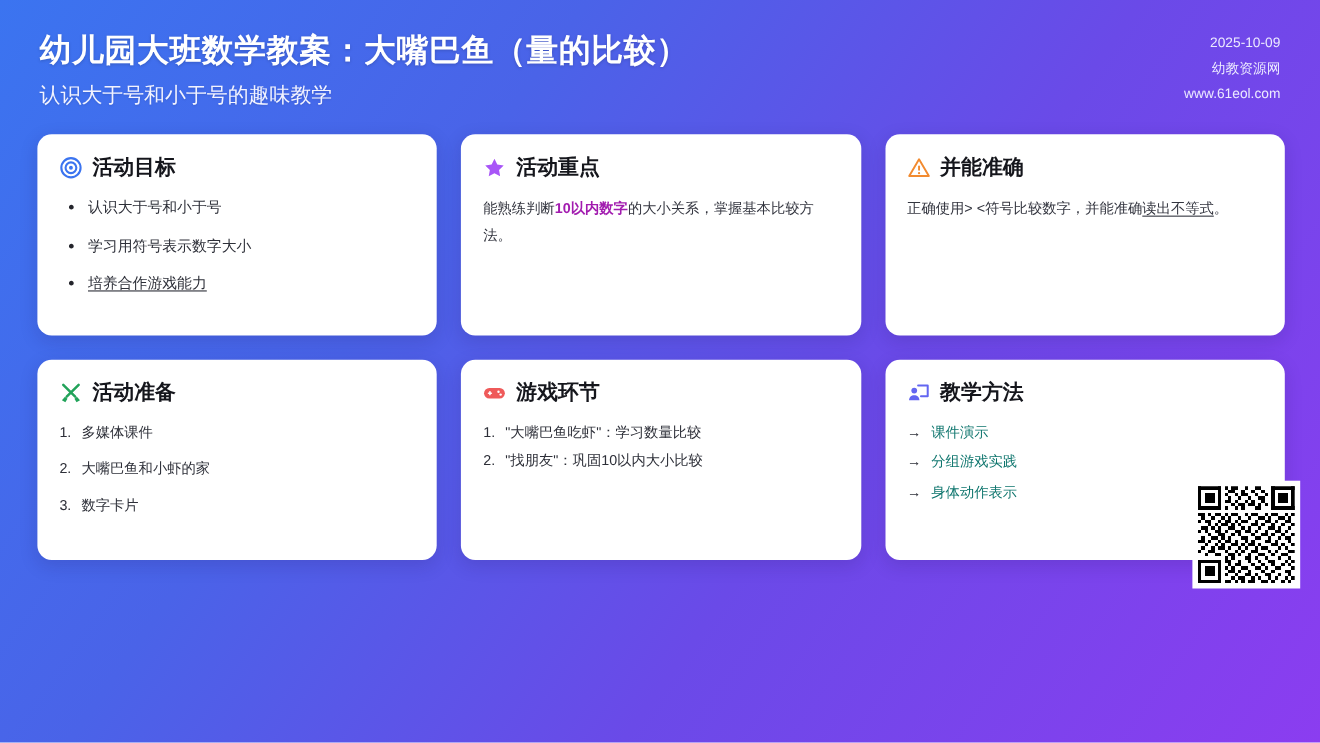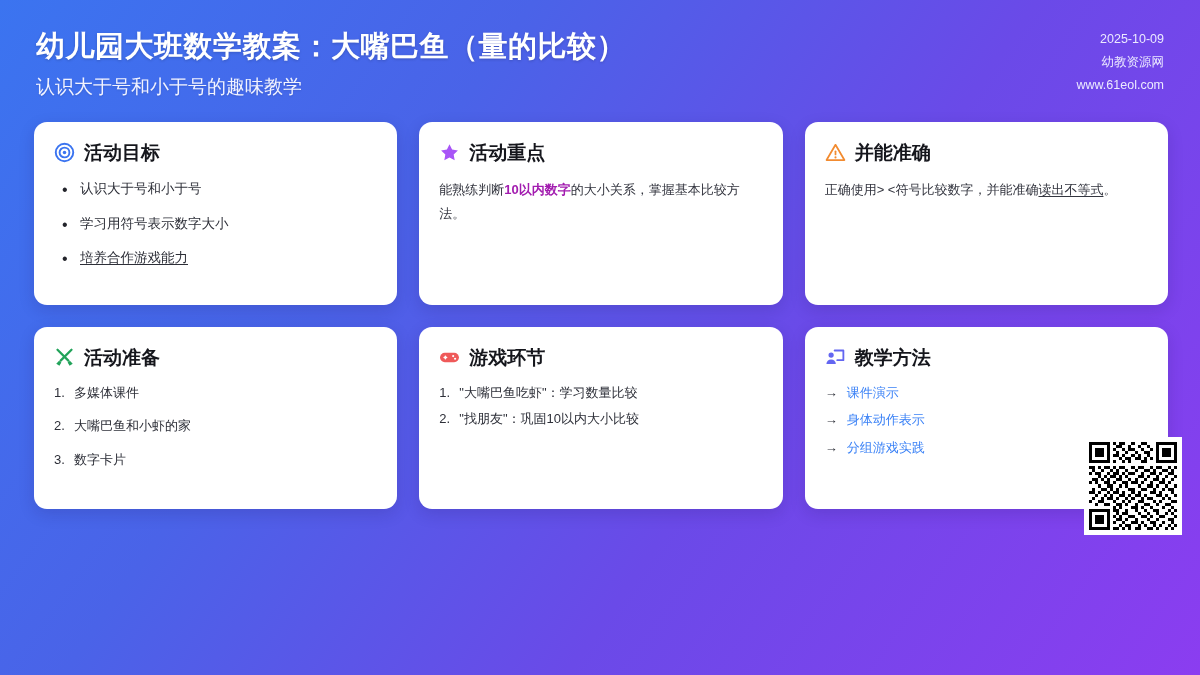--- a/index.html
+++ b/index.html
@@ -60,21 +60,21 @@
   ol.numbers li {
     counter-increment:n; font-size:13px; color:#2d2f38;
     line-height:1.6; margin-bottom:13px; padding-left:20px; position:relative;
   }
   ol.numbers li::before {
     content:counter(n) "."; position:absolute; left:0; top:0; color:#2d2f38;
   }
   ol.tight li { margin-bottom:6px; }
   ul.arrows { list-style:none; }
   ul.arrows li {
-    font-size:13px; color:#3b82f6; line-height:1.6;
+    font-size:13px; color:#0f766e; line-height:1.6;
     margin-bottom:7px; padding-left:22px; position:relative;
   }
   ul.arrows li::before { content:"→"; position:absolute; left:0; top:0; color:#2d2f38; }
 
   
   .qr-wrap {
     position:absolute; right:18px; bottom:6px;
     width:98px; height:98px; background:#fff; padding:5px;
   }
   .qr { width:100%; height:100%; display:block; }
@@ -174,22 +174,22 @@
       <div class="card-head">
         <svg class="icon" viewBox="0 0 24 24">
           <path d="M11 4h10v11h-7" fill="none" stroke="#6366f1" stroke-width="2.1" stroke-linejoin="round" stroke-linecap="round"></path>
           <circle cx="7" cy="9.2" r="3" fill="#6366f1"></circle>
           <path d="M1.6 19.4c0-3.2 2.4-5.2 5.4-5.2s5.4 2 5.4 5.2z" fill="#6366f1"></path>
         </svg>
         <div class="card-title">教学方法</div>
       </div>
       <ul class="arrows">
         <li>课件演示</li>
+        <li>分组游戏实践</li>
         <li>身体动作表示</li>
-        <li>分组游戏实践</li>
       </ul>
     </div>
 
   </div>
 
   <div class="qr-wrap">
     <svg class="qr" viewBox="0 0 29 29" shape-rendering="crispEdges">
       <rect width="29" height="29" fill="#fff"></rect>
       <g fill="#000">
         <rect x="0" y="0" width="7" height="1"></rect>

